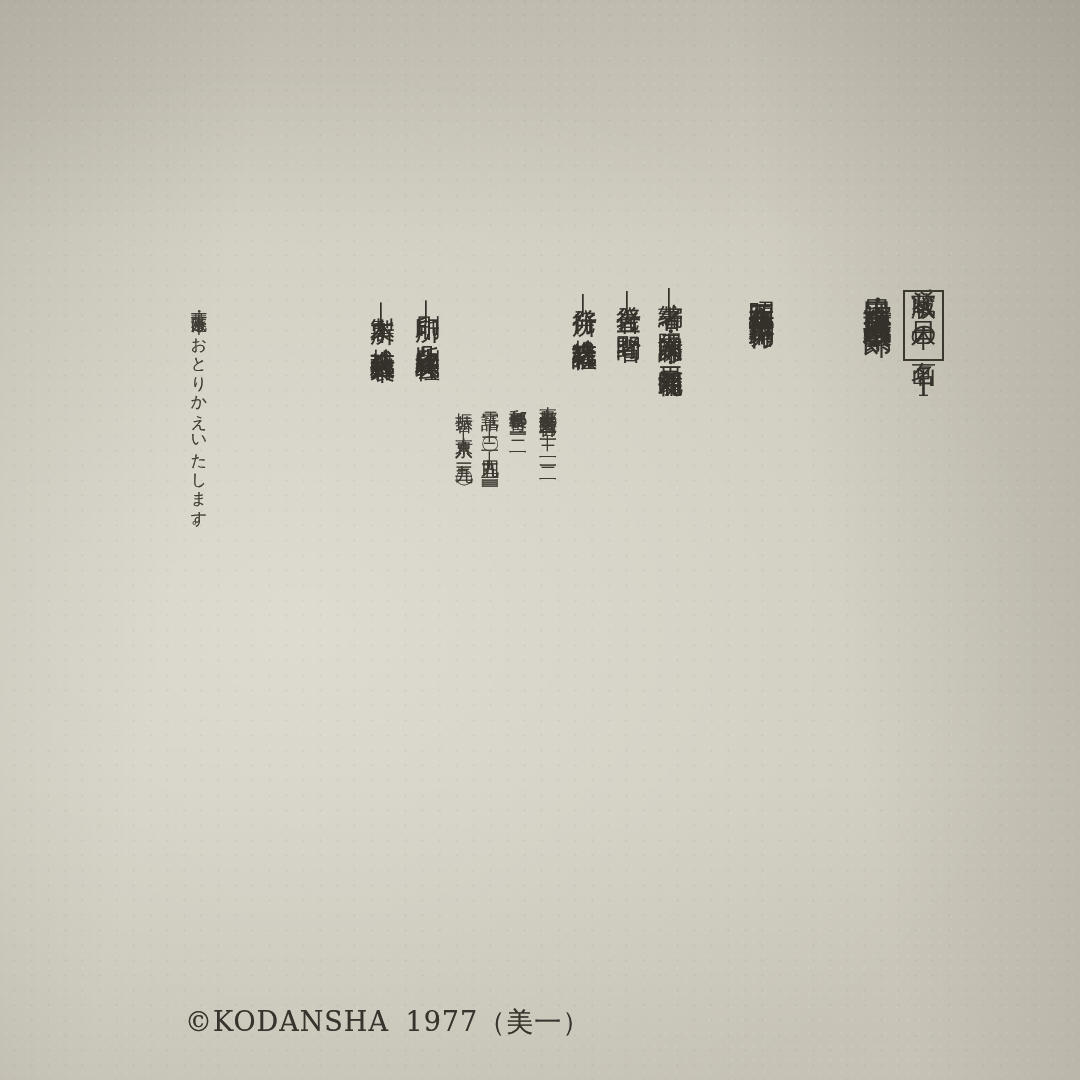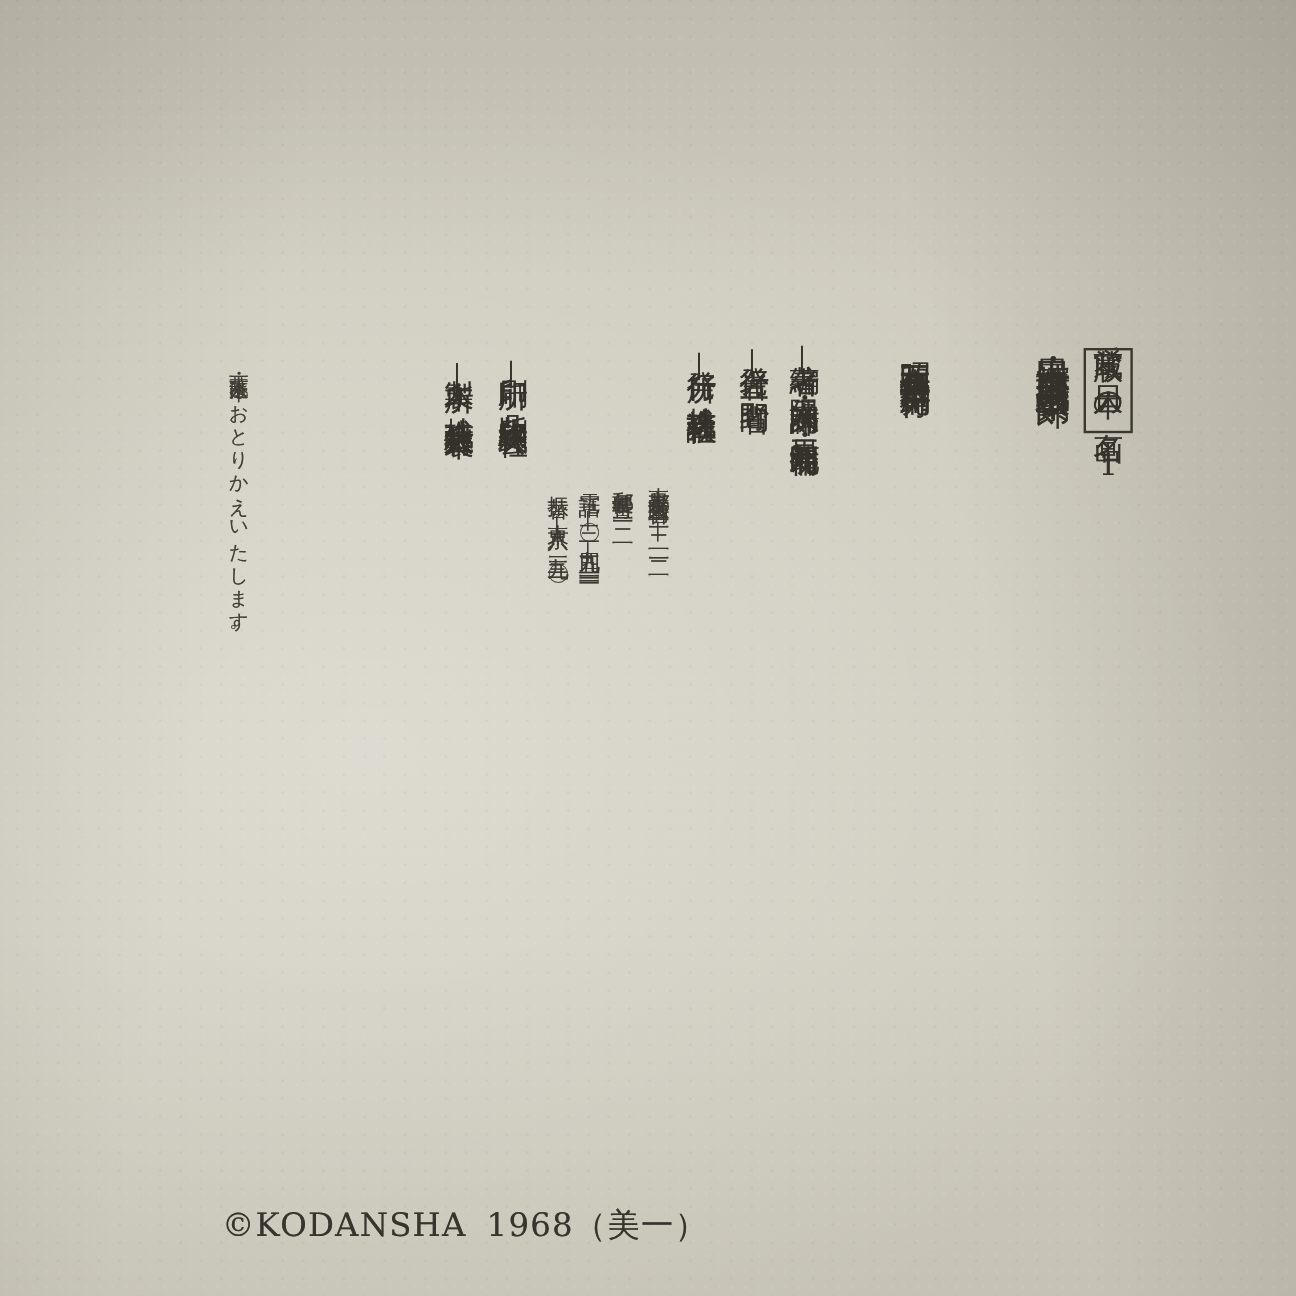--- a/index.html
+++ b/index.html
@@ -104,16 +104,16 @@
 
 <div class="vcol col-furikae">振替　東京八—三九三〇</div>
 
 <div class="vcol col-printer">印刷所—凸版印刷株式会社</div>
 
 <div class="vcol col-binder">製本所—株式会社大村製本</div>
 
 <div class="vcol col-notice">落丁本・乱丁本はおとりかえいたします。</div>
 
 <div class="footer">
-  <div>©KODANSHA 1968（美一）</div>
+  <div>©KODANSHA 1977（美一）</div>
   
   
 </div>
 
 </body></html>

